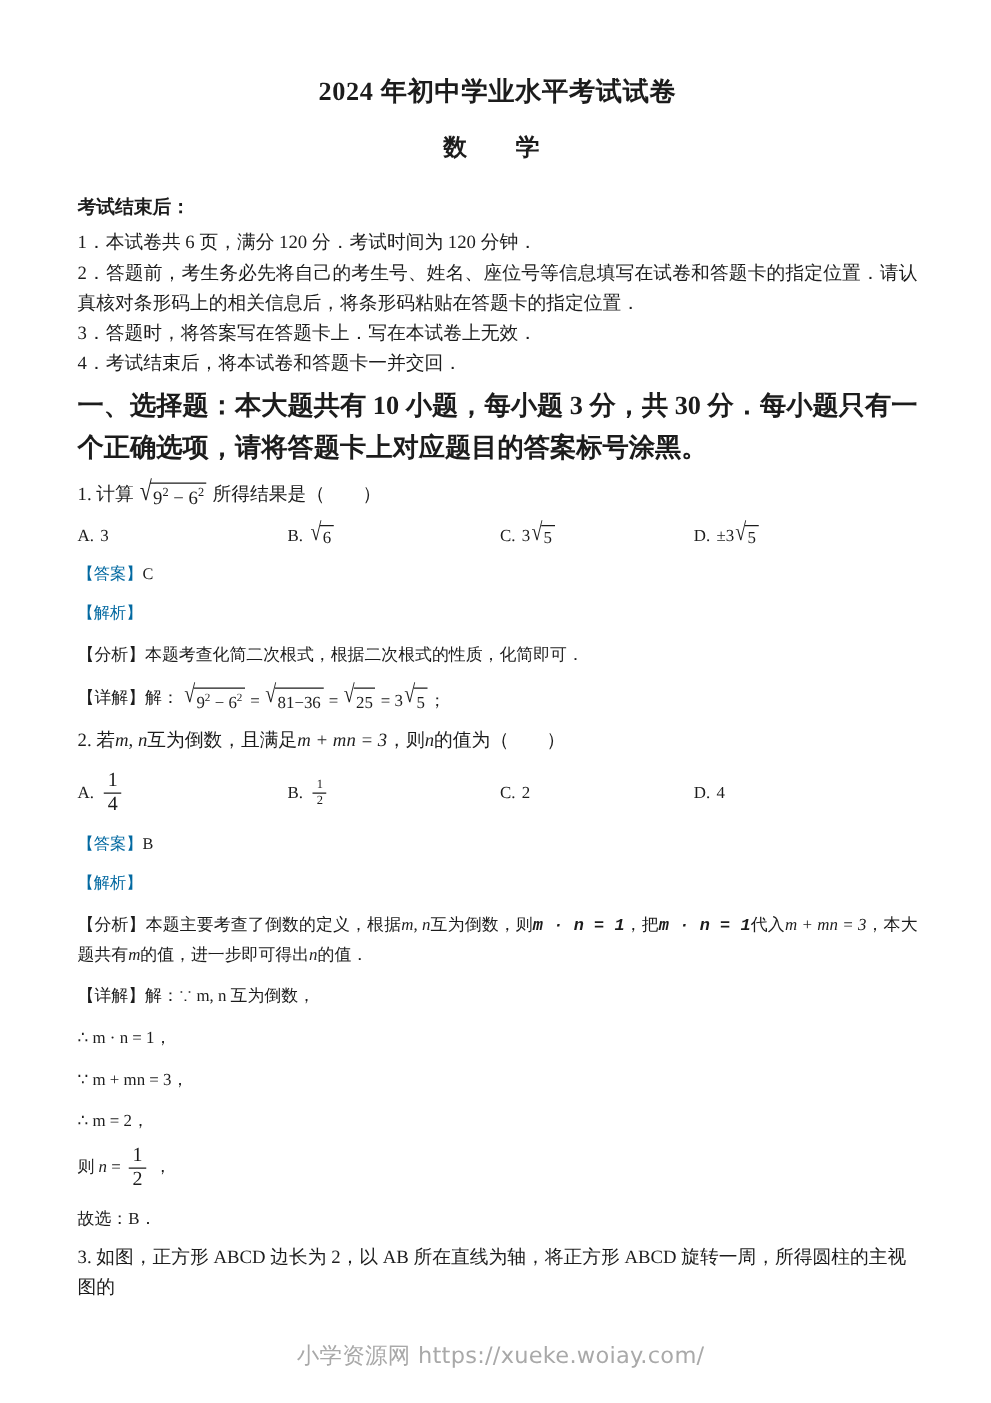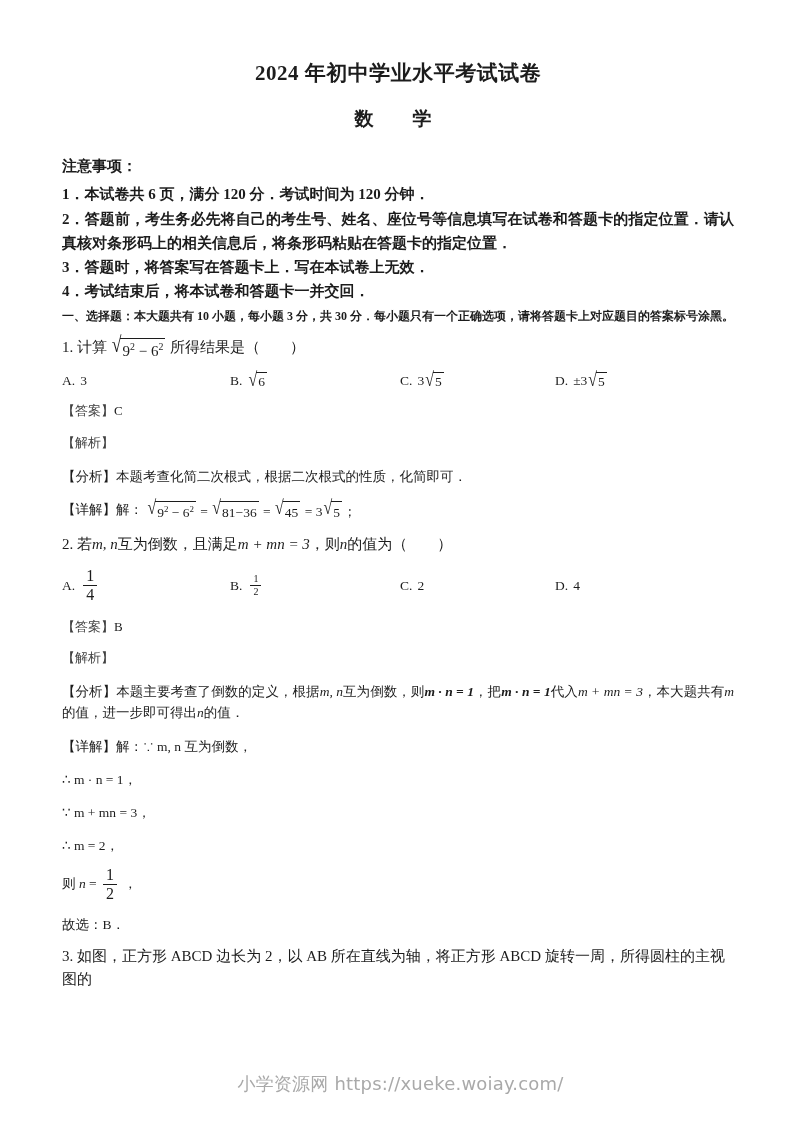--- a/index.html
+++ b/index.html
@@ -48,27 +48,27 @@
   }
 
   .notice-head {
     font-size: 15px;
     font-weight: bold;
     margin: 0 0 4px 0;
     line-height: 1.62;
   }
   .notice-item {
     font-size: 15px;
-    font-weight: bold;
+    font-weight: normal;
     line-height: 1.62;
     margin: 0;
     text-align: justify;
   }
   .section-head {
-    font-size: 12px;
+    font-size: 21px;
     font-weight: bold;
     line-height: 1.62;
     margin: 3px 0 0 0;
     text-align: justify;
   }
 
   
   .q-stem {
     font-size: 15px;
     line-height: 1.55;
@@ -88,38 +88,38 @@
   .opt-d { width: 160px; }
   .opt-label { margin-right: 5px; }
 
   .options.tall { align-items: center; min-height: 40px; }
 
   .ans-line {
     font-size: 13px;
     line-height: 1.55;
     margin: 11px 0 0 0;
   }
-  .tag { color: #404040; }
+  .tag { color: #0369a1; }
 
   .para {
     font-size: 13.5px;
     line-height: 1.58;
     margin: 13px 0 0 0;
     text-align: justify;
   }
   .step {
     font-size: 13.5px;
     line-height: 1.5;
     margin: 13px 0 0 0;
   }
   .step-frac { margin-top: 10px; }
 
   
   .mi { font-family: "Liberation Serif", serif; font-style: italic; }
-  .mb { font-family: Liberation Serif, serif; font-style: italic; font-weight: bold; }
+  .mb { font-family: Liberation Mono, monospace; font-style: italic; font-weight: bold; }
   .mn { font-family: "Liberation Serif", serif; font-style: normal; }
   .math { white-space: nowrap; display: inline-flex; align-items: center; }
 
   sup.ex { font-size: 0.66em; vertical-align: super; line-height: 0; font-style: normal; }
 
   
   .rad {
     display: inline-flex;
     align-items: stretch;
     position: relative;
@@ -167,21 +167,21 @@
 </style>
 </head>
 <body>
 
 <div class="page">
   <div class="content">
 
     <div class="doc-title">2024 年初中学业水平考试试卷</div>
     <div class="doc-subject">数　学</div>
 
-    <div class="notice-head">注意事项：</div>
+    <div class="notice-head">考试结束后：</div>
     <p class="notice-item">1．本试卷共 6 页，满分 120 分．考试时间为 120 分钟．</p>
     <p class="notice-item">2．答题前，考生务必先将自己的考生号、姓名、座位号等信息填写在试卷和答题卡的指定位置．请认真核对条形码上的相关信息后，将条形码粘贴在答题卡的指定位置．</p>
     <p class="notice-item">3．答题时，将答案写在答题卡上．写在本试卷上无效．</p>
     <p class="notice-item">4．考试结束后，将本试卷和答题卡一并交回．</p>
 
     <p class="section-head">一、选择题：本大题共有 10 小题，每小题 3 分，共 30 分．每小题只有一个正确选项，请将答题卡上对应题目的答案标号涂黑。</p>
 
     <div>
       <p class="q-stem">
         <span>1.</span>
@@ -248,21 +248,21 @@
               <span class="bar"><span class="mn">9</span><sup class="ex">2</sup><span class="mn">&nbsp;−&nbsp;</span><span class="mn">6</span><sup class="ex">2</sup></span>
             </span>
           <span class="mn">&nbsp;=&nbsp;</span>
           <span class="rad">
               <span class="sign">√</span>
               <span class="bar"><span class="mn">81−36</span></span>
             </span>
           <span class="mn">&nbsp;=&nbsp;</span>
           <span class="rad">
               <span class="sign">√</span>
-              <span class="bar"><span class="mn">45</span></span>
+              <span class="bar"><span class="mn">25</span></span>
             </span>
           <span class="mn">&nbsp;=&nbsp;3</span>
           <span class="rad">
               <span class="sign">√</span>
               <span class="bar"><span class="mn">5</span></span>
             </span>
           <span class="mn">；</span>
         </span>
       </p>
     </div>

